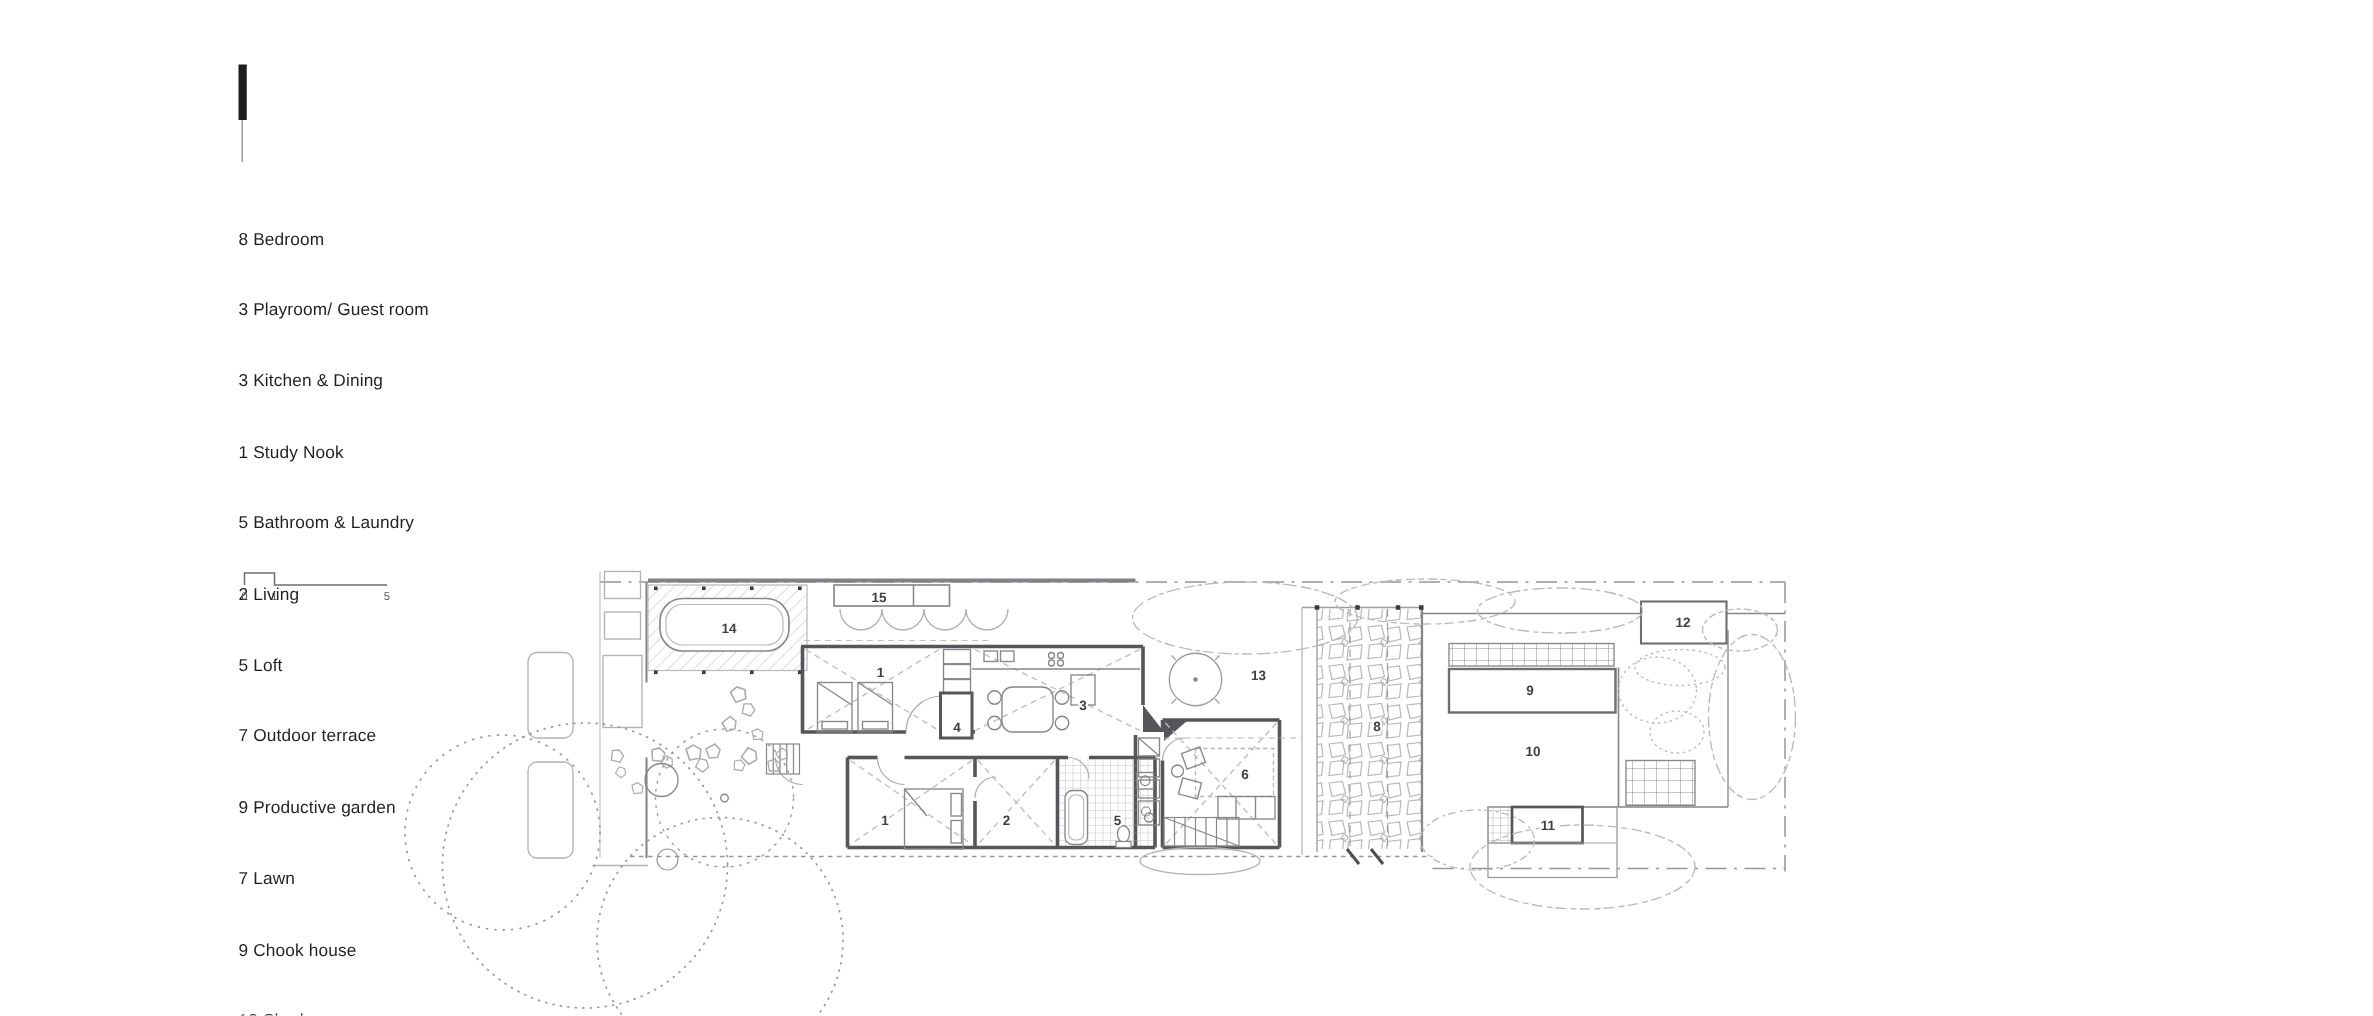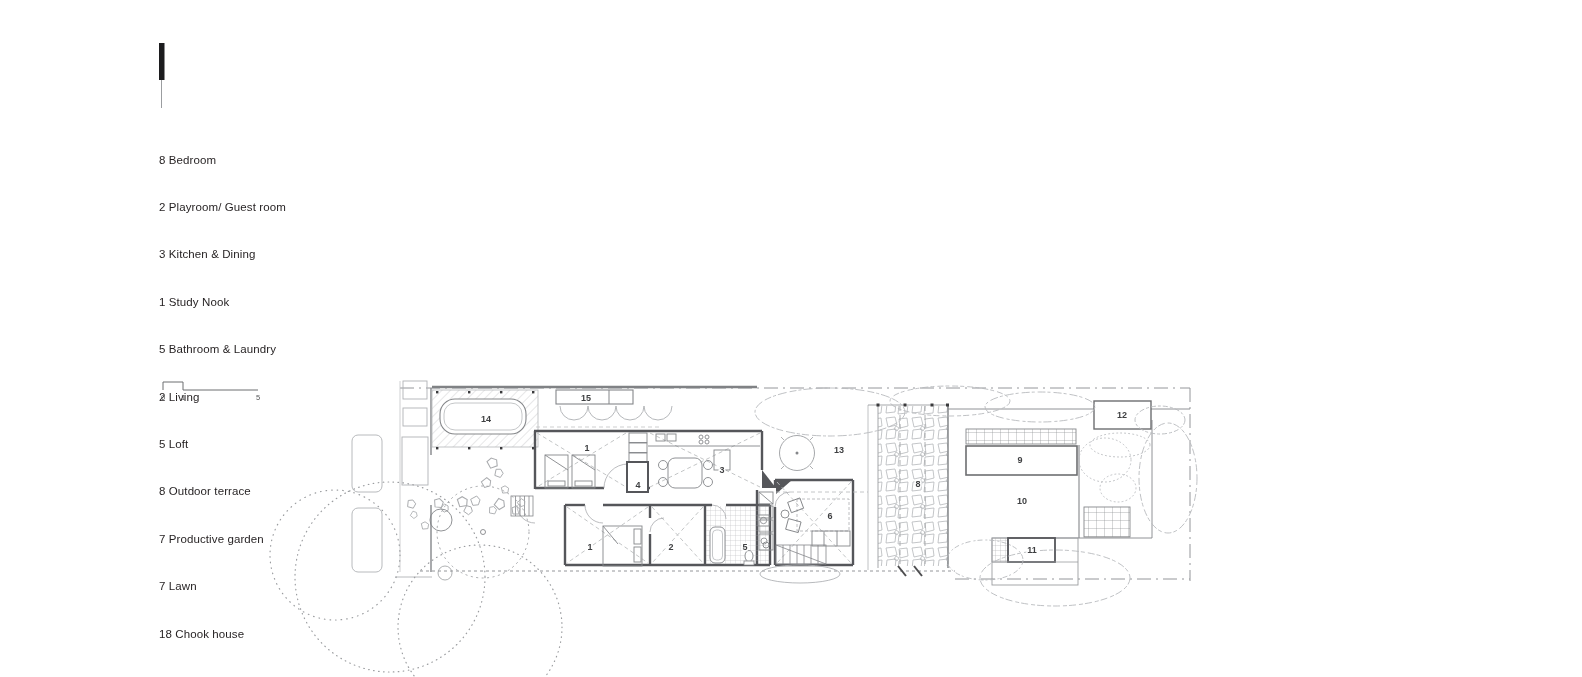--- a/index.html
+++ b/index.html
@@ -10,30 +10,30 @@
   .plan-svg{position:absolute;left:0;top:0;}
   .lbl{font-size:9px;font-weight:bold;fill:#3f4042;text-anchor:middle;
        paint-order:stroke;stroke:#ffffff;stroke-width:3px;stroke-linejoin:round;}
   .tick{font-size:7.5px;fill:#58595b;text-anchor:middle;}
 </style>
 </head>
 <body>
 
 <div class="legend">
   <div>8 Bedroom</div>
-  <div>2 Playroom/ Guest room</div>
+  <div>3 Playroom/ Guest room</div>
   <div>3 Kitchen &amp; Dining</div>
   <div>1 Study Nook</div>
   <div>5 Bathroom &amp; Laundry</div>
   <div>2 Living</div>
   <div>5 Loft</div>
-  <div>8 Outdoor terrace</div>
-  <div>7 Productive garden</div>
+  <div>7 Outdoor terrace</div>
+  <div>9 Productive garden</div>
   <div>7 Lawn</div>
-  <div>18 Chook house</div>
+  <div>9 Chook house</div>
   <div>12 Shed</div>
   
   
   
 </div>
 
 <svg class="plan-svg" width="1582" height="677" viewBox="0 0 1582 677">
   <defs>
     <pattern id="hatch" width="6" height="6" patternUnits="userSpaceOnUse" patternTransform="rotate(45)">
       <line x1="0" y1="0" x2="0" y2="6" stroke="#cfd0d2" stroke-width="1"></line>

